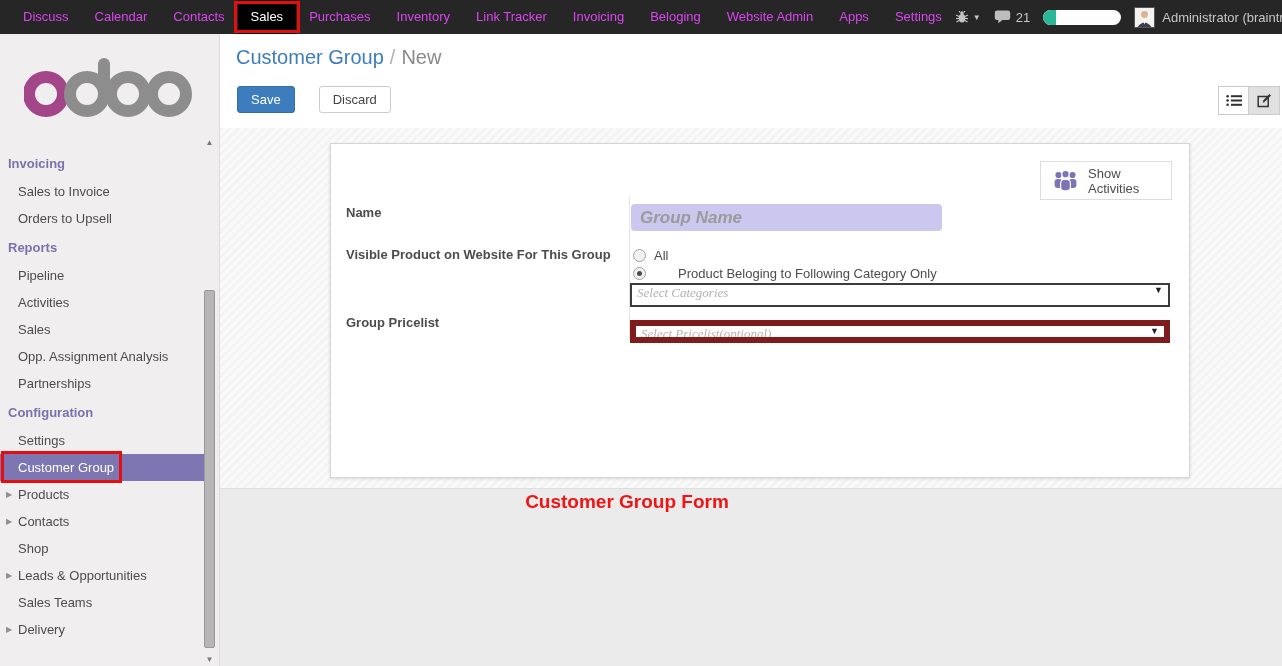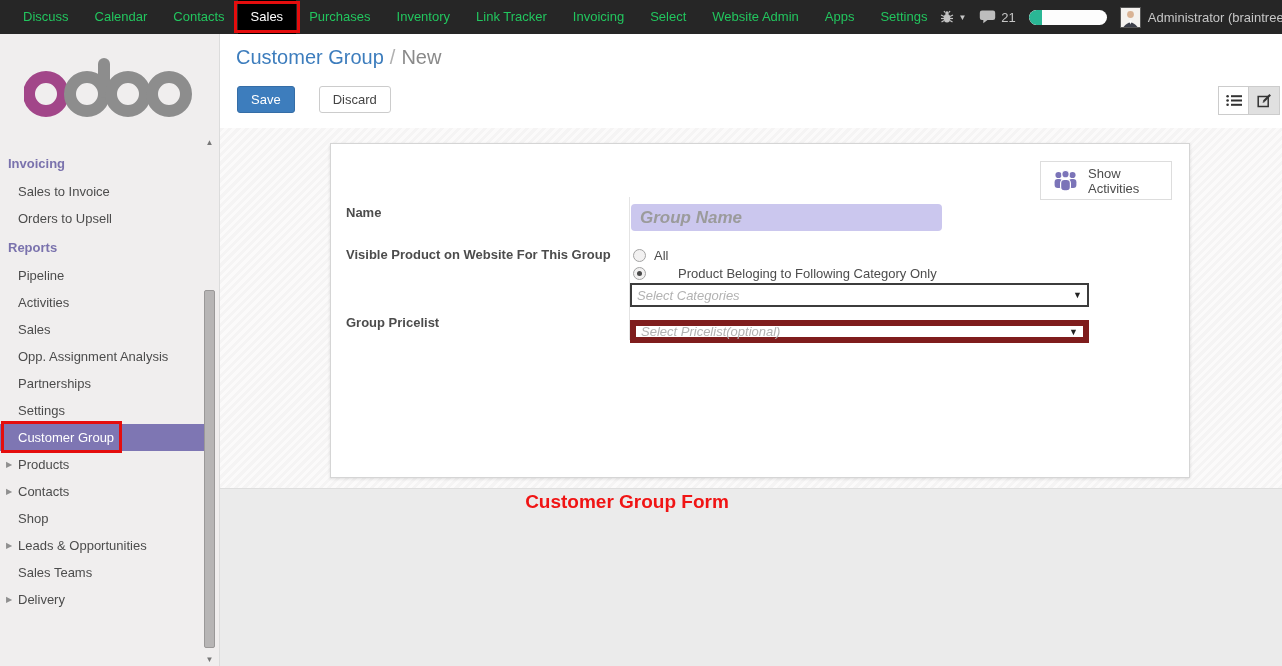--- a/index.html
+++ b/index.html
@@ -2,21 +2,21 @@
 <html><head>
 <meta charset="utf-8">
 <style>
   * { box-sizing: border-box; margin: 0; padding: 0; }
   html,body { width:1282px; height:666px; overflow:hidden;
     font-family:"Liberation Sans", sans-serif; background:#ebebeb; }
 
   
   .navbar { position:absolute; left:0; top:0; width:1282px; height:34px;
     background:#262626; display:flex; align-items:center; padding-left:10px; z-index:30; }
-  .nav-item { color:#22c55e; font-size:13px; line-height:34px; padding:0 13px;
+  .nav-item { color:#d946ef; font-size:13px; line-height:34px; padding:0 13px;
     cursor:pointer; white-space:nowrap; }
   .nav-item.active { background:#000; color:#fff; position:relative; }
   .nav-annotation { position:absolute; left:-4px; right:-4px; top:1px; bottom:1px;
     border:3px solid #e50d0d; pointer-events:none; }
   .nav-right { margin-left:auto; display:flex; align-items:center; gap:13px; padding-right:8px; }
   .nav-icon { display:inline-flex; align-items:center; color:#c6c6c6; }
   .caret-down { font-size:8px; color:#c6c6c6; margin-left:4px; }
   .msg-count { color:#c6c6c6; font-size:13px; margin-left:4px; }
   .progress-pill { width:78px; height:15px; background:#fdfdfd; border-radius:8px;
     overflow:hidden; position:relative; }
@@ -76,22 +76,22 @@
   .name-input { position:absolute; left:300px; top:60px; width:311px; height:27px;
     background:#cbc7ee; border:none; border-radius:4px; padding:0 9px;
     font-family:"Liberation Sans",sans-serif; font-size:17px; font-weight:bold;
     font-style:italic; color:#444; }
   .name-input::placeholder { color:#9b9b9b; opacity:1; }
   .radio-row { position:absolute; left:302px; display:flex; align-items:center;
     gap:8px; font-size:13px; color:#4c4c4c; cursor:pointer; }
   .radio { width:13px; height:13px; border-radius:50%; border:1px solid #a3a3a3;
     background:#f2f1f1; display:inline-flex; align-items:center; justify-content:center; }
   .radio-dot { width:5px; height:5px; border-radius:50%; background:#4a4a4a; }
-  .fake-select { position:absolute; left:299px; width:459px; background:#fff;
-    display:flex; align-items:center; cursor:pointer; }
+  .fake-select { position:absolute; left:299px; width:540px; background:#fff;
+    display:flex; cursor:pointer;font-family:Liberation Serif, serif; }
   .fake-select .ph { flex:1; font-size:13px; font-style:italic; color:#b2b2b2;
     padding-left:5px; white-space:nowrap; overflow:hidden; }
   .fake-select .sel-caret { font-size:9px; color:#222; padding-right:5px; }
   .select-categories { top:139px; height:24px; border:2px solid #3c3c3c; }
   .select-pricelist { top:176px; height:23px; border:6px solid #7f1d1d; }
 
   .bottom-area { position:absolute; left:0; top:454px; right:0; bottom:0;
     background:#ebebeb; border-top:1px solid #dedede; }
   .caption { position:absolute; left:287px; top:2px; width:240px; text-align:center;
     font-size:19px; font-weight:bold; color:#f01414; }
@@ -104,21 +104,21 @@
   <div class="nav-item">Calendar</div>
   <div class="nav-item">Contacts</div>
   <div class="nav-item active">
     <span>Sales</span>
     <span class="nav-annotation"></span>
   </div>
   <div class="nav-item">Purchases</div>
   <div class="nav-item">Inventory</div>
   <div class="nav-item">Link Tracker</div>
   <div class="nav-item">Invoicing</div>
-  <div class="nav-item">Select</div>
+  <div class="nav-item">Beloging</div>
   <div class="nav-item">Website Admin</div>
   <div class="nav-item">Apps</div>
   <div class="nav-item">Settings</div>
 
   <div class="nav-right">
     <span class="nav-icon">
       <svg width="14" height="14" viewBox="0 0 14 14">
         <g stroke="#c4c4c4" stroke-width="1.2" fill="none">
           <line x1="1" y1="5" x2="4" y2="6.5"></line>
             <line x1="1" y1="8.5" x2="4" y2="8.5"></line>
@@ -172,20 +172,21 @@
   <div class="menu">
     <div class="menu-header">Invoicing</div>
     <div class="menu-item">Sales to Invoice</div>
     <div class="menu-item">Orders to Upsell</div>
     <div class="menu-header">Reports</div>
     <div class="menu-item">Pipeline</div>
     <div class="menu-item">Activities</div>
     <div class="menu-item">Sales</div>
     <div class="menu-item">Opp. Assignment Analysis</div>
     <div class="menu-item">Partnerships</div>
+    <div class="menu-header">Configuration</div>
     <div class="menu-item">Settings</div>
     <div class="menu-item active">
       <span>Customer Group</span>
       <span class="side-annotation"></span>
     </div>
     <div class="menu-item">
       <span class="expander">▶</span>
       <span>Products</span>
     </div>
     <div class="menu-item">

